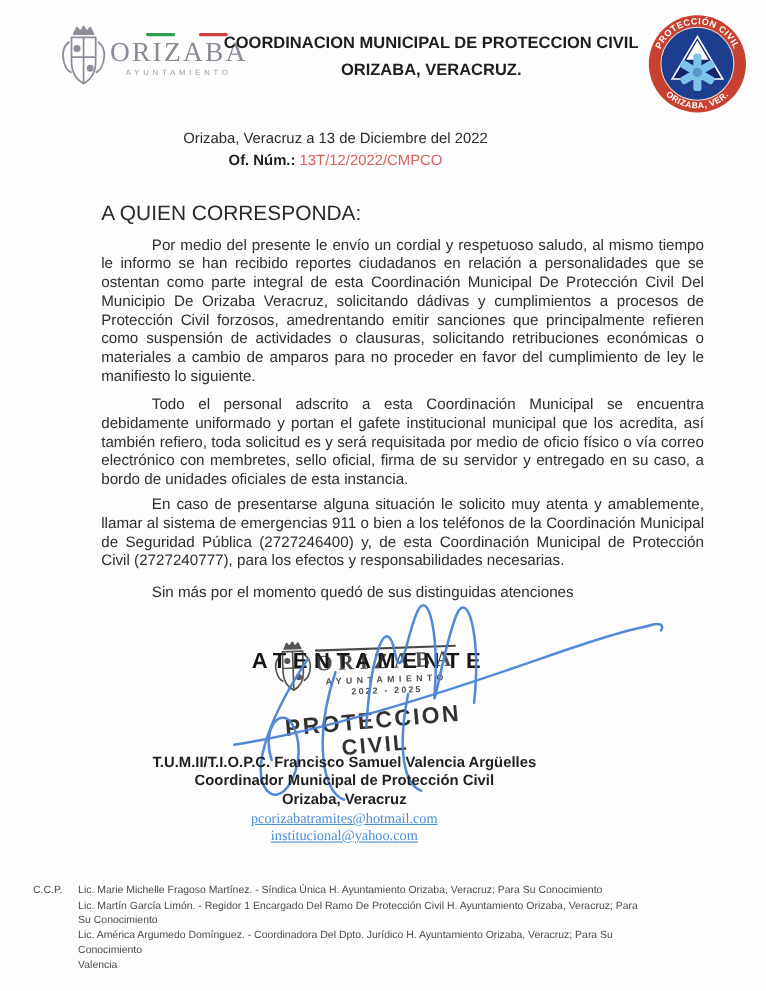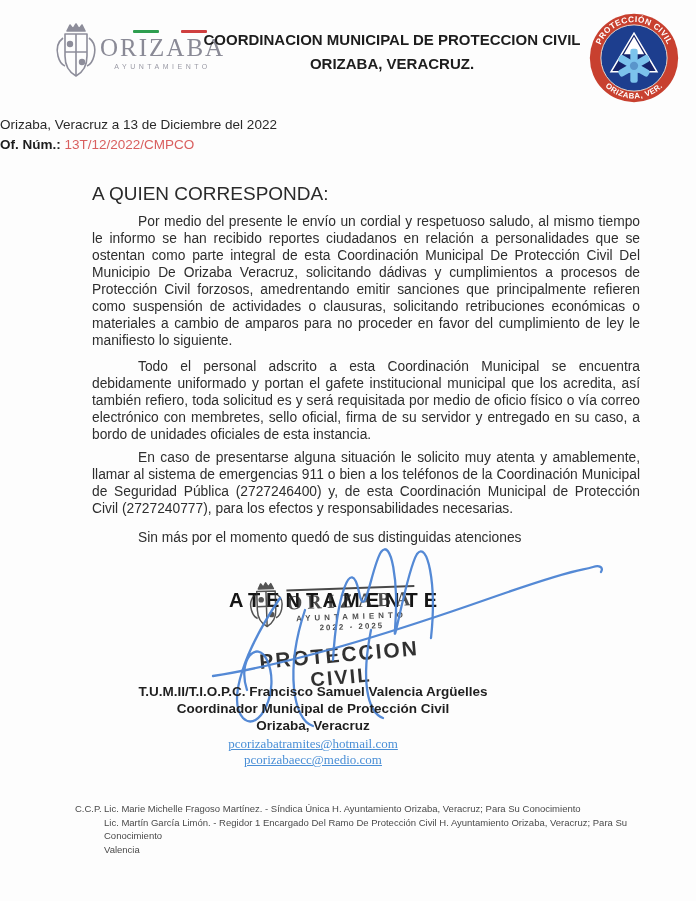--- a/index.html
+++ b/index.html
@@ -20,21 +20,21 @@
   .logo-textcol{margin-left:4px;padding-top:8px;text-align:center;}
   .tricolor{display:flex;justify-content:center;gap:22px;margin:0 0 2px 14px;}
   .tricolor i{display:block;width:26px;height:3px;border-radius:1px;}
   .dash-green{background:#2e9e4f;}
   .dash-red{background:#cf3f3f;}
   .logo-word{font-family:"Liberation Serif",serif;font-size:25px;letter-spacing:2px;color:#8a8a96;line-height:26px;}
   .logo-sub{font-size:7px;letter-spacing:3.5px;color:#9a9aa5;margin-top:2px;}
   .lh-title{flex:1;text-align:center;font-weight:bold;font-size:15px;line-height:24px;padding-top:16px;color:#1d1d1d;}
   .badge{flex:0 0 auto;margin:0 6px 0 4px;}
   
-  .meta{margin:7px 86px 0 0;text-align:left;font-size:13.5px;line-height:20px;color:#2a2a2a;}
+  .meta{margin:7px 86px 0 0;text-align:center;font-size:13.5px;line-height:20px;color:#2a2a2a;}
   .of-label{font-weight:bold;color:#1d1d1d;}
   .of-number{color:#d95f5f;}
   
   .salutation{margin:28px 56px 0 92px;font-size:19px;color:#2a2a2a;}
   .para{margin:8px 56px 0 92px;font-size:13.8px;line-height:17px;text-align:justify;text-indent:46px;color:#2e2e2e;}
   .para.p2{margin-top:9px;}
   .para.p3{margin-top:6px;}
   .closing{margin:12px 56px 0 92px;font-size:13.8px;line-height:17px;text-indent:46px;color:#2e2e2e;}
   
   .sig-area{position:relative;height:206px;margin-top:0;}
@@ -52,21 +52,21 @@
   .stamp-pc .l2{font-size:20px;letter-spacing:2px;line-height:23px;}
   .sig-line{position:absolute;left:0;width:626px;text-align:center;margin-top:16px;}
   .sig-name{top:122px;font-weight:bold;font-size:13.5px;color:#1f1f1f;}
   .sig-role{top:139px;font-weight:bold;font-size:13.5px;color:#1f1f1f;}
   .sig-place{top:156px;font-weight:bold;font-size:13.5px;color:#1f1f1f;}
   .sig-email1{top:172px;}
   .sig-email2{top:188px;}
   a.email{color:#4a8fd6;text-decoration:underline;font-size:13px;cursor:pointer;font-family:Liberation Serif, serif;}
   .ink{position:absolute;left:185px;top:0;pointer-events:none;}
   
-  .ccp{margin:50px 60px 0 75px;display:grid;grid-template-columns:27px 1fr;column-gap:2px;
+  .ccp{margin:50px 60px 0 30px;display:grid;grid-template-columns:27px 1fr;column-gap:14px;
     font-size:9.5px;line-height:13.5px;color:#4a4a4a;max-width:560px;}
   .ccp-label{grid-column:1;font-weight:normal;}
   .ccp-entry{grid-column:2;}
 </style>
 </head>
 <body>
 
 <div class="page">
 
   <div class="letterhead">
@@ -180,24 +180,25 @@
       </g>
     </svg>
 
     <div class="sig-line sig-name">T.U.M.II/T.I.O.P.C. Francisco Samuel Valencia Argüelles</div>
     <div class="sig-line sig-place">Orizaba, Veracruz</div>
     <div class="sig-line sig-role">Coordinador Municipal de Protección Civil</div>
     <div class="sig-line sig-email1">
       <a class="email">pcorizabatramites@hotmail.com</a>
     </div>
     <div class="sig-line sig-email2">
-      <a class="email">pcorizabaecc@medio.com</a>
+      <a class="email">institucional@yahoo.com</a>
     </div>
   </div>
 
   <div class="ccp">
     <span class="ccp-label">C.C.P.</span>
     <span class="ccp-entry">Lic. Marie Michelle Fragoso Martínez. - Síndica Única H. Ayuntamiento Orizaba, Veracruz; Para Su Conocimiento</span>
     <span class="ccp-entry">Lic. Martín García Limón. - Regidor 1 Encargado Del Ramo De Protección Civil H. Ayuntamiento Orizaba, Veracruz; Para Su Conocimiento</span>
+    <span class="ccp-entry">Lic. América Argumedo Domínguez. - Coordinadora Del Dpto. Jurídico H. Ayuntamiento Orizaba, Veracruz; Para Su Conocimiento</span>
     <span class="ccp-entry">Valencia</span>
   </div>
 
 </div>
 
 </body></html>

